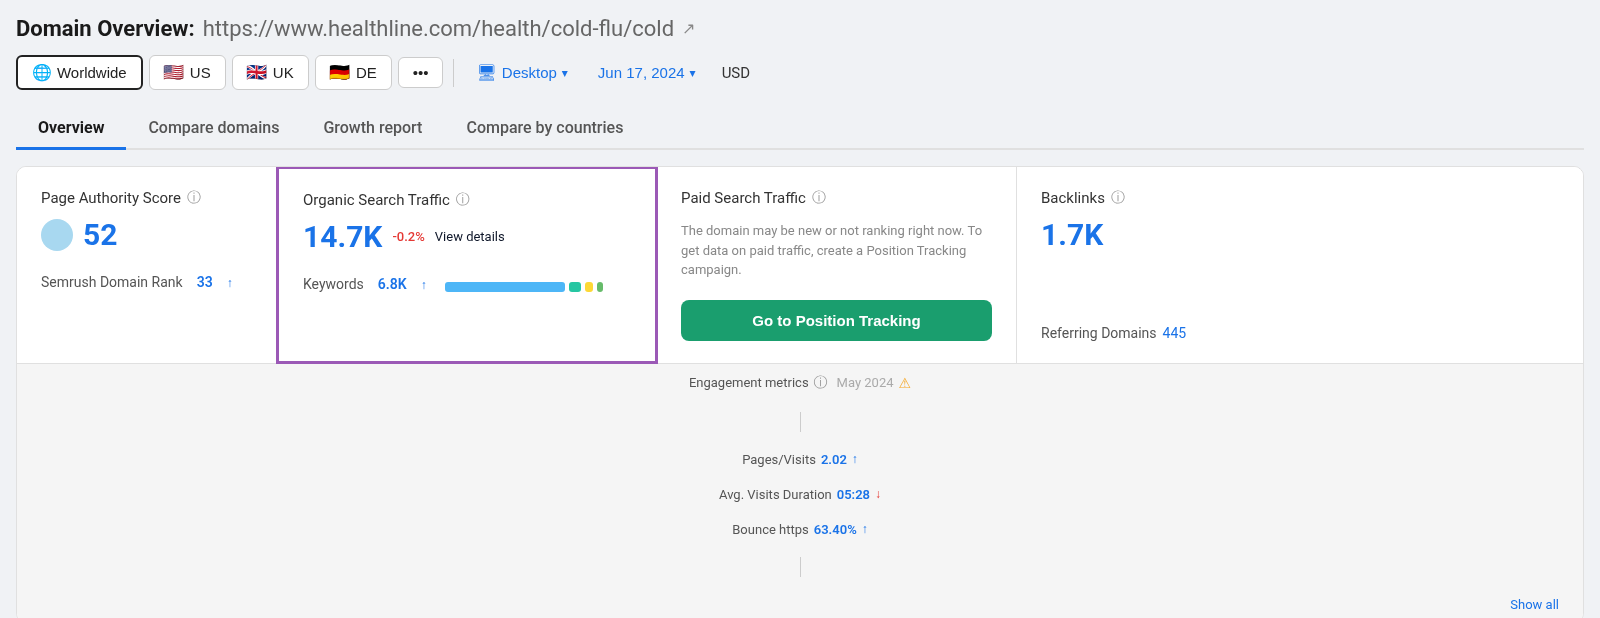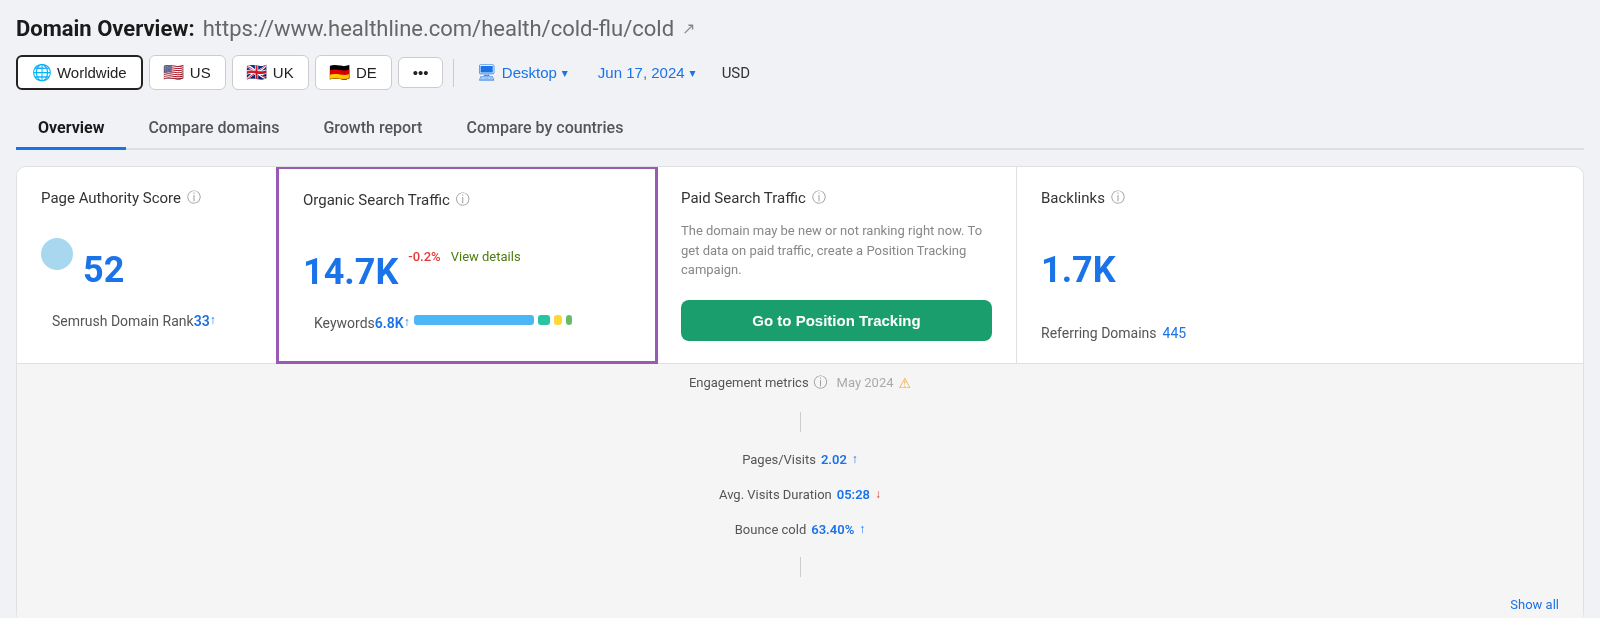--- a/index.html
+++ b/index.html
@@ -144,50 +144,48 @@
       display: flex;
       align-items: center;
       gap: 10px;
     }
     .metric-value {
       font-size: 32px;
       font-weight: 700;
       color: #1a73e8;
     }
     .metric-value.large {
-      font-size: 36px;
-      margin-top: 32px;
+      font-size: 30px;
     }
     .circle-indicator {
       width: 32px;
       height: 32px;
       border-radius: 50%;
       background: #a8d8f0;
       display: inline-block;
       flex-shrink: 0;
     }
     .metric-change {
       font-size: 13px;
       color: #e53935;
       font-weight: 500;
     }
     .view-details-link {
       font-size: 13px;
-      color: #4d7c0f;
+      color: #0f172a;
       cursor: pointer;
       text-decoration: none;
     }
     .metric-sub {
       display: flex;
-      align-items: flex-start;
-      gap: 0;
+      align-items: flex-end;
+      gap: 14px;
       font-size: 14px;
       color: #555;
       margin-top: 12px;
-      margin-left: 11px;
     }
     .metric-sub-value {
       color: #1a73e8;
       font-weight: 600;
     }
     .keyword-bar-container {
       display: flex;
       align-items: center;
       gap: 4px;
       margin-left: 4px;
@@ -424,21 +422,21 @@
         <span>Pages/Visits</span>
         <span class="engagement-value">2.02</span>
         <span class="trend-up-blue">↑</span>
       </div>
       <div class="engagement-item">
         <span>Avg. Visits Duration</span>
         <span class="engagement-value">05:28</span>
         <span class="trend-down">↓</span>
       </div>
       <div class="engagement-item">
-        <span>Bounce cold</span>
+        <span>Bounce https</span>
         <span class="engagement-value">63.40%</span>
         <span class="trend-up-blue">↑</span>
       </div>
       <div class="engagement-divider"></div>
       <a class="show-all-link">Show all</a>
     </div>
   </div>
 
 </div>
 

